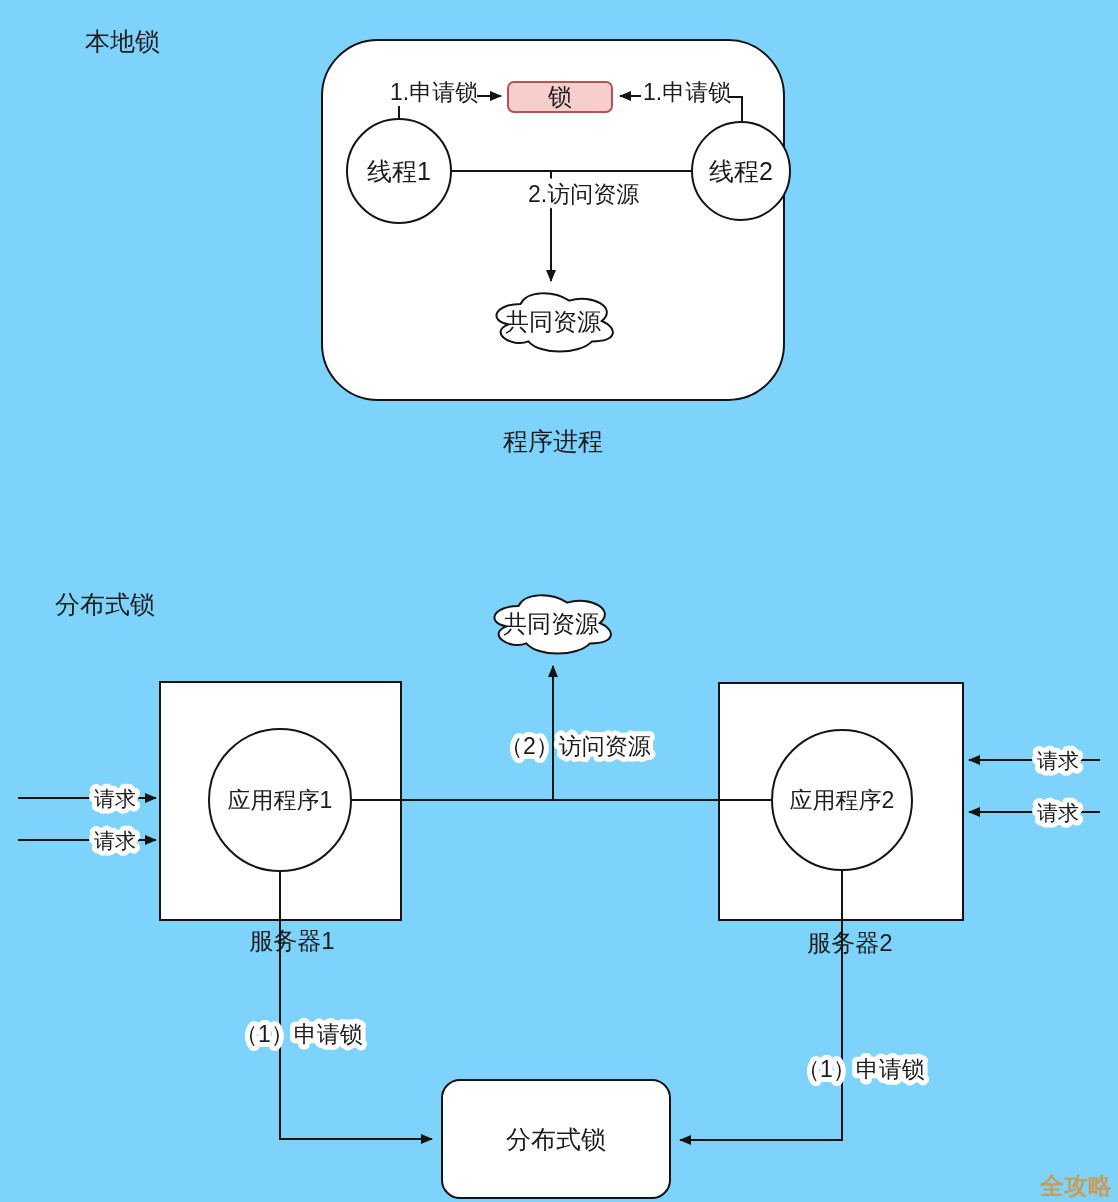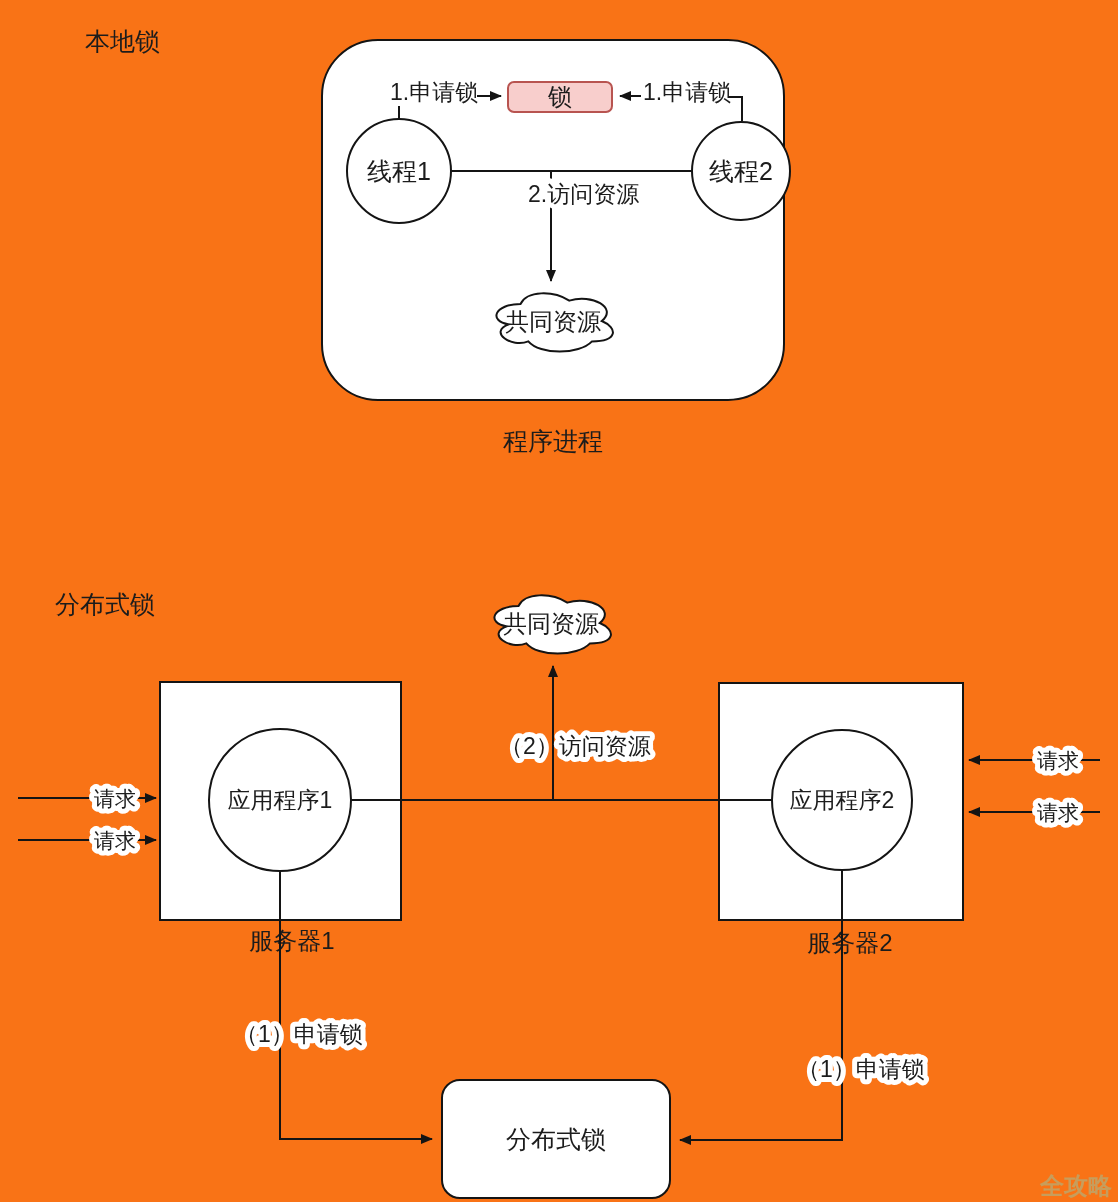--- a/index.html
+++ b/index.html
@@ -1,20 +1,20 @@
 <!DOCTYPE html>
 <html><head>
 <meta charset="utf-8">
 <style>
   html, body { margin: 0; padding: 0; background: #ffffff; }
   .canvas-wrap {
     position: relative;
     width: 1118px;
     height: 1202px;
-    background: #f97316;
+    background: #7dd3fc;
     font-family: "Liberation Sans", sans-serif;
   }
   svg { display: block; }
   .ln   { stroke: #141414; stroke-width: 2; fill: none; }
   .shape{ stroke: #141414; stroke-width: 2; fill: #ffffff; }
   .txt  { fill: #1c1c1c; font-family: "Liberation Sans", sans-serif; }
   .halo { paint-order: stroke; stroke: #ffffff; stroke-width: 10px; stroke-linejoin: round; }
   .f23 { font-size: 23px; }
   .f24 { font-size: 24px; }
   .f25 { font-size: 25px; }

